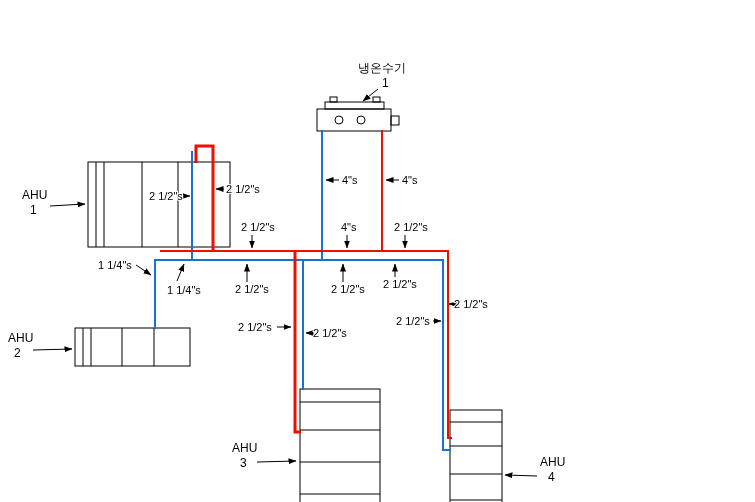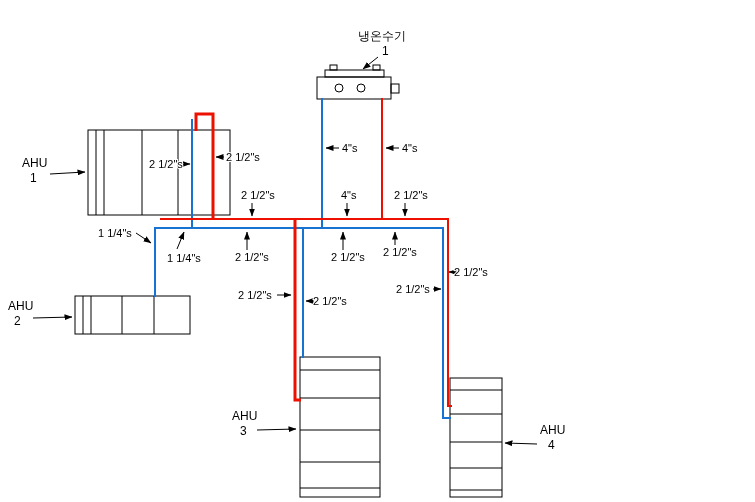--- a/index.html
+++ b/index.html
@@ -1,17 +1,17 @@
 <!DOCTYPE html>
 <html><head>
 <meta charset="utf-8">
 <style>
   html,body{margin:0;padding:0;background:#ffffff;}
   body{width:755px;height:502px;overflow:hidden;font-family:"Liberation Sans",sans-serif;}
-  #canvas{position:relative;width:755px;height:371px;background:#ffffff;}
+  #canvas{position:relative;width:755px;height:371px;background:#ffffff;margin-top:32px;}
   svg{display:block;}
   svg text{font-family:"Liberation Sans",sans-serif;fill:#000000;}
 </style>
 </head>
 <body>
 
 <div id="canvas">
   <svg id="diagram" width="755" height="502" viewBox="0 0 755 502" xmlns="http://www.w3.org/2000/svg">
     <defs>
       <marker id="arrowhead" markerWidth="8" markerHeight="6" refX="7.5" refY="3" orient="auto" markerUnits="userSpaceOnUse">

